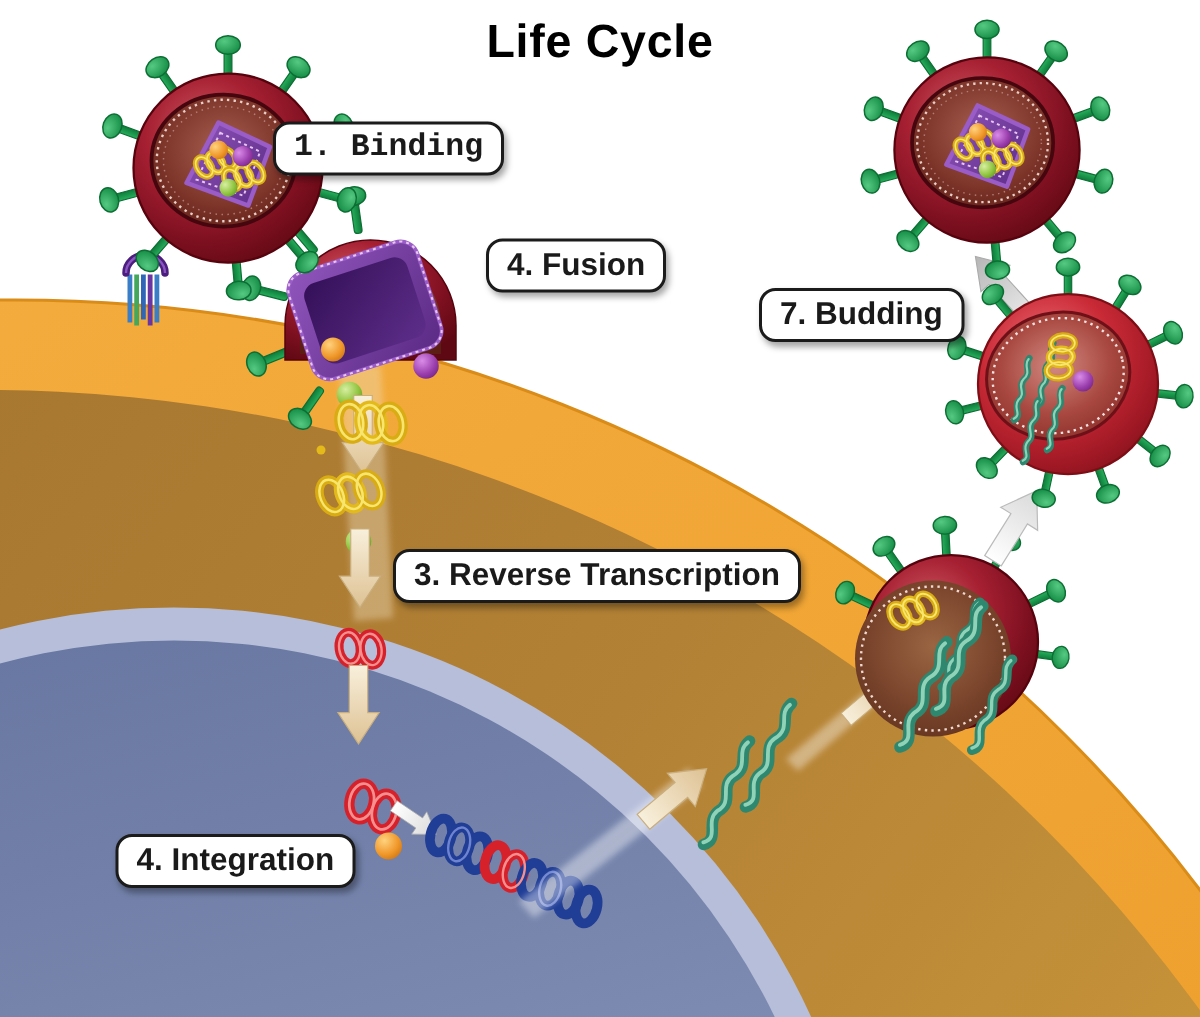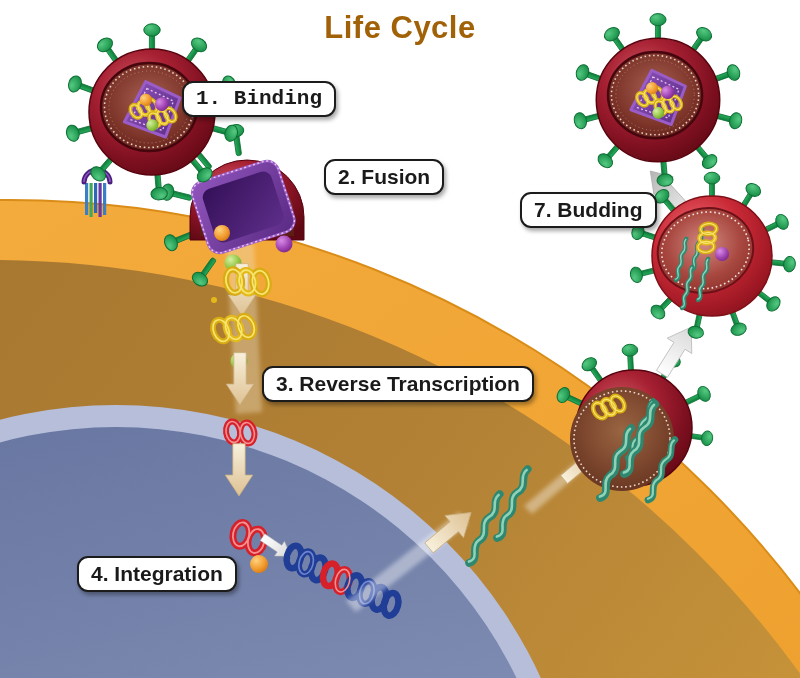--- a/index.html
+++ b/index.html
@@ -1,30 +1,30 @@
 <!DOCTYPE html>
 <html><head>
 <meta charset="utf-8">
 <style>
   html,body{margin:0;padding:0;background:#fff;}
   #stage{position:relative;width:800px;height:678px;background:#fff;overflow:hidden;
          font-family:"Liberation Sans",sans-serif;}
   #scene{position:absolute;left:0;top:0;}
   .title{position:absolute;top:10px;left:0;width:100%;text-align:center;
-         font-weight:bold;font-size:31px;color:#a16207;letter-spacing:.5px;}
+         font-weight:bold;font-size:31px;color:#000000;letter-spacing:.5px;}
   .lbl{position:absolute;background:#fff;border:2.5px solid #1b1b1b;border-radius:11px;
        padding:2px 12px;font-weight:bold;font-size:21px;color:#1a1a1a;
        box-shadow:2px 3px 4px rgba(0,0,0,.35);white-space:nowrap;line-height:1.35;}
   .lbl-1{left:182px;top:81px;font-family:Liberation Mono, monospace;}
   .lbl-2{left:324px;top:159px;}
   .lbl-3{left:262px;top:366px;}
   .lbl-4{left:77px;top:556px;border-radius:11px;}
   .lbl-5{left:448px;top:564px;}
   .lbl-6{left:597px;top:509px;}
-  .lbl-7{left:520px;top:192px;}
+  .lbl-7{left:506px;top:192px;}
   .lbl-cd4{left:58px;top:303px;}
 </style>
 </head>
 <body>
 
 <div id="stage">
 
 <svg id="scene" width="800" height="678" viewBox="0 0 800 678">
   <defs>
     <filter id="soft" x="-30%" y="-30%" width="160%" height="160%">
@@ -289,18 +289,18 @@
     <circle cx="10" cy="-2" r="7" fill="url(#gPu)"></circle>
   </g>
 
   <use href="#virionM" transform="translate(152,112)"></use>
   <use href="#virionM" transform="translate(658,100) scale(0.98)"></use>
 </svg>
 
 <div class="title">Life Cycle</div>
 
 <div class="lbl lbl-1">1. Binding</div>
-<div class="lbl lbl-2">2. Fusion</div>
+<div class="lbl lbl-2">4. Fusion</div>
 <div class="lbl lbl-3">3. Reverse Transcription</div>
 <div class="lbl lbl-4">4. Integration</div>
 <div class="lbl lbl-7">7. Budding</div>
 
 </div>
 
 </body></html>

